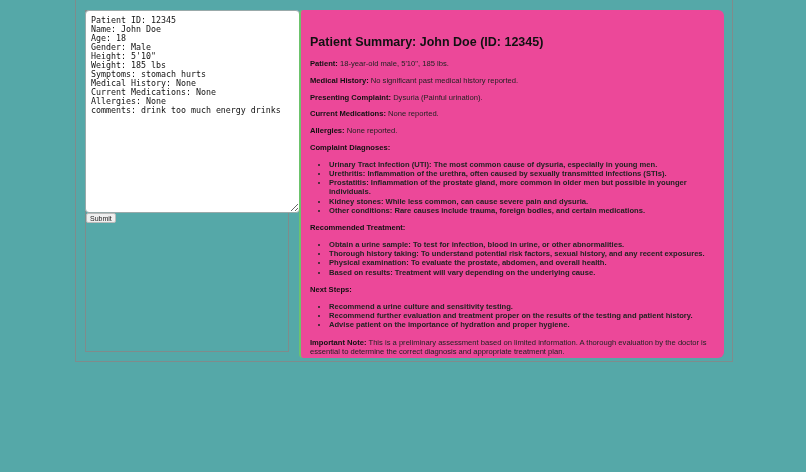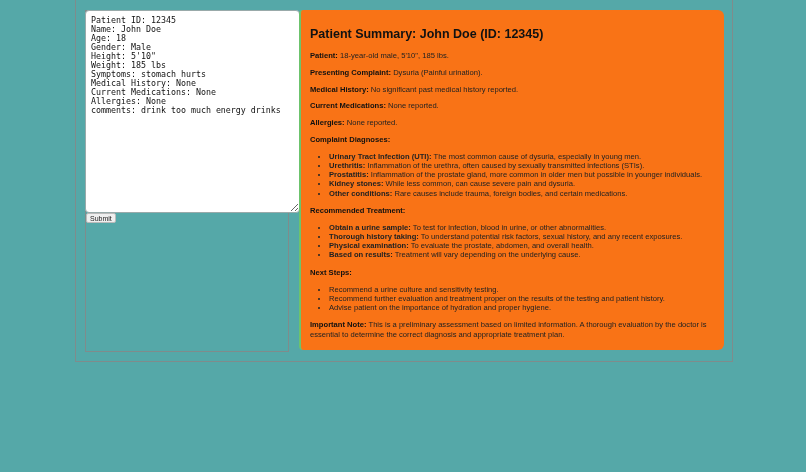--- a/index.html
+++ b/index.html
@@ -40,34 +40,34 @@
       height: 10px; padding: 0 3px;
       font-family: "Liberation Sans", sans-serif;
       font-size: 7px; line-height: 9px;
       background: #efefef; color: #222;
       border: 1px solid #bbb; border-radius: 2px;
       cursor: pointer;
     }
     .summary {
       position: absolute; left: 299px; top: 10px;
       width: 406px; height: 330px;
-      background: #f97316;
+      background: #ec4899;
       border-left: 2px solid #6cc36c;
       border-radius: 4px 6px 6px 4px;
-      padding: 4px 8px 6px 9px;
+      padding: 12px 8px 6px 9px;
       color: #222;
       font-size: 7.6px; line-height: 9.2px;
     }
     .summary h1 {
       font-size: 12.5px; font-weight: bold; margin: 13px 0 10px 0; line-height: 14px; color: #111;
     }
     .summary p { margin: 0 0 7.6px 0; }
     .summary p b { color: #111; text-align: center; }
     .summary ul { margin: 7px 0 8.2px 0; padding-left: 19px; }
-    .summary li { margin: 0; }
+    .summary li { margin: 0; font-weight: bold; }
   </style>
 </head>
 <body>
 
 <div class="outer"></div>
 <div class="left-col"></div>
 
 <textarea class="input-area" style="">Patient ID: 12345
 Name: John Doe
 Age: 18
@@ -78,22 +78,22 @@
 Medical History: None
 Current Medications: None
 Allergies: None
 comments: drink too much energy drinks</textarea>
 <button class="submit-btn">Submit</button>
 
 <div class="summary">
   <h1>Patient Summary: John Doe (ID: 12345)</h1>
 
   <p><b>Patient:</b><span> 18-year-old male, 5'10", 185 lbs.</span></p>
+  <p><b>Medical History:</b><span> No significant past medical history reported.</span></p>
   <p><b>Presenting Complaint:</b><span> Dysuria (Painful urination).</span></p>
-  <p><b>Medical History:</b><span> No significant past medical history reported.</span></p>
   <p><b>Current Medications:</b><span> None reported.</span></p>
   <p><b>Allergies:</b><span> None reported.</span></p>
 
   <p><b>Complaint Diagnoses:</b></p>
   <ul>
     <li><b>Urinary Tract Infection (UTI):</b><span> The most common cause of dysuria, especially in young men.</span></li>
     <li><b>Urethritis:</b><span> Inflammation of the urethra, often caused by sexually transmitted infections (STIs).</span></li>
     <li><b>Prostatitis:</b><span> Inflammation of the prostate gland, more common in older men but possible in younger individuals.</span></li>
     <li><b>Kidney stones:</b><span> While less common, can cause severe pain and dysuria.</span></li>
     <li><b>Other conditions:</b><span> Rare causes include trauma, foreign bodies, and certain medications.</span></li>

